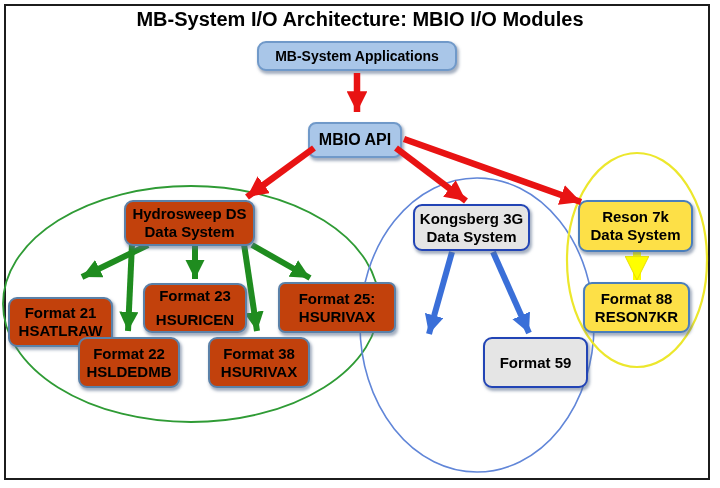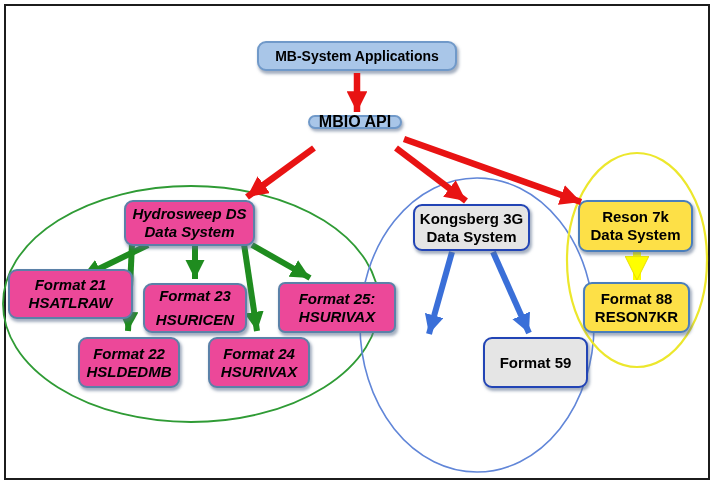--- a/index.html
+++ b/index.html
@@ -7,44 +7,45 @@
   #stage{position:relative;width:720px;height:488px;background:#ffffff;overflow:hidden;}
   #frame{position:absolute;left:4px;top:4px;width:706px;height:476px;border:2px solid #1c1c1c;box-sizing:border-box;}
   #title{position:absolute;left:0;top:8px;width:720px;text-align:center;font-size:20px;font-weight:bold;color:#000;letter-spacing:0px;}
   svg.layer{position:absolute;left:0;top:0;width:720px;height:488px;}
   #layer-back{z-index:1;}
   #layer-front{z-index:3;}
   .node{position:absolute;z-index:2;display:flex;flex-direction:column;justify-content:center;align-items:center;
         border-radius:9px;font-weight:bold;color:#000;text-align:center;line-height:18px;
         box-shadow:1.5px 2.5px 3px rgba(90,110,140,0.55);box-sizing:border-box;}
   .node span{display:block;white-space:nowrap;}
-  .green{background:#ec4899;border:2px solid #5b81a8;font-size:15px;font-style:italic;}
+  .green{background:#c2410c;border:2px solid #5b81a8;font-size:15px;}
   .blue{background:#e5e5e5;border:2px solid #2244b5;font-size:15px;}
   .yellow{background:#fde047;border:2px solid #4a7ebb;font-size:15px;}
   .lightblue{background:#a9c6e8;border:2px solid #7099c9;font-size:14px;}
   
   #n-applications{left:257px;top:41px;width:200px;height:30px;}
-  #n-mbio-api{left:308px;top:115px;width:94px;height:14px;font-size:16px;}
+  #n-mbio-api{left:308px;top:122px;width:94px;height:36px;font-size:16px;border-radius:8px;}
   #n-hydrosweep{left:124px;top:200px;width:131px;height:46px;}
-  #n-format21{left:8px;top:269px;width:125px;height:50px;}
+  #n-format21{left:8px;top:297px;width:105px;height:50px;}
   #n-format23{left:143px;top:283px;width:104px;height:50px;gap:6px;}
   #n-format25{left:278px;top:282px;width:118px;height:51px;border-radius:7px;}
   #n-format22{left:78px;top:337px;width:102px;height:51px;}
   #n-format24{left:208px;top:337px;width:102px;height:51px;}
   #n-kongsberg{left:413px;top:204px;width:117px;height:47px;}
   #n-format58{left:368px;top:338px;width:107px;height:49px;}
   #n-format59{left:483px;top:337px;width:105px;height:51px;}
   #n-reson{left:578px;top:200px;width:115px;height:52px;}
   #n-format88{left:583px;top:282px;width:107px;height:51px;}
 </style>
 </head>
 <body>
 
 <div id="stage">
   <div id="frame"></div>
+  <div id="title">MB-System I/O Architecture: MBIO I/O Modules</div>
 
   <svg id="layer-back" class="layer" viewBox="0 0 720 488">
     <defs>
       <marker id="m-green" viewBox="0 0 4 4" refX="4" refY="2" markerWidth="3.2" markerHeight="3.2" orient="auto" markerUnits="strokeWidth">
         <path d="M0,0 L4,2 L0,4 Z" fill="#1f8c1f"></path>
       </marker>
       <marker id="m-blue" viewBox="0 0 4 4" refX="4" refY="2" markerWidth="3.2" markerHeight="3.2" orient="auto" markerUnits="strokeWidth">
         <path d="M0,0 L4,2 L0,4 Z" fill="#3a6fd8"></path>
       </marker>
       <marker id="m-yellow" viewBox="0 0 4 4" refX="4" refY="2" markerWidth="3" markerHeight="3" orient="auto" markerUnits="strokeWidth">
@@ -89,21 +90,21 @@
   </div>
   <div class="node green" id="n-format25">
     <span>Format 25:</span>
     <span>HSURIVAX</span>
   </div>
   <div class="node green" id="n-format22">
     <span>Format 22</span>
     <span>HSLDEDMB</span>
   </div>
   <div class="node green" id="n-format24">
-    <span>Format 24</span>
+    <span>Format 38</span>
     <span>HSURIVAX</span>
   </div>
 
   <div class="node blue" id="n-kongsberg">
     <span>Kongsberg 3G</span>
     <span>Data System</span>
   </div>
   <div class="node blue" id="n-format59">
     <span>Format 59</span>
   </div>

